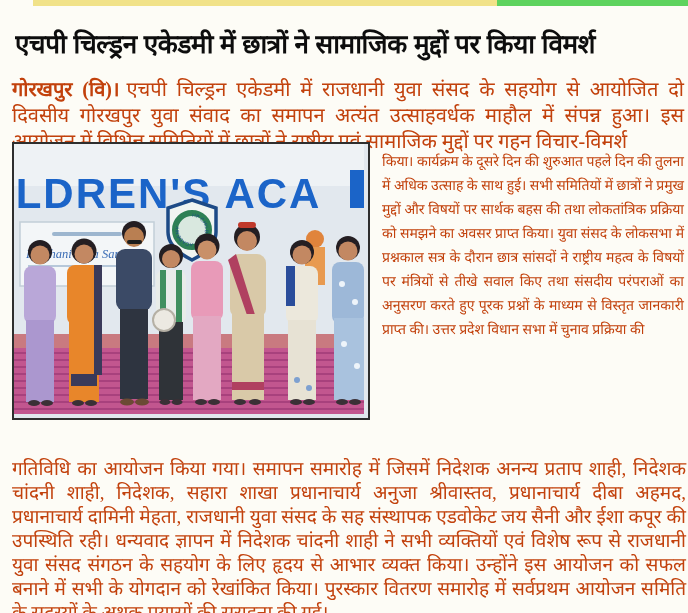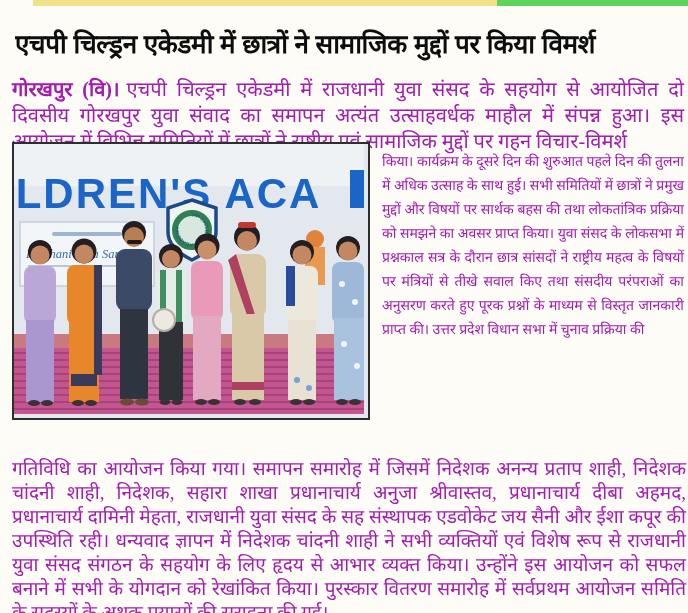--- a/index.html
+++ b/index.html
@@ -20,21 +20,21 @@
   .headline{
     position:absolute;left:15px;top:9px;width:668px;
     font-family:"Liberation Sans","DejaVu Sans",sans-serif;
     font-weight:bold;font-size:26px;line-height:1.45;
     letter-spacing:-0.3px;white-space:nowrap;overflow:hidden;
     color:#0d0d0d;
   }
   .para{
     position:absolute;
     text-align:justify;
-    color:#a21caf;
+    color:#c2410c;
   }
   .para-intro{left:12px;top:56px;width:672px;font-size:20px;line-height:26px;}
   .para-intro b{margin-right:7px;}
   .para-beside{left:382px;top:136px;width:302px;font-size:14px;line-height:24px;}
   .para-bottom{left:12px;top:438px;width:674px;font-size:19px;line-height:24px;}
   figure.photo{
     position:absolute;left:12px;top:142px;width:354px;height:274px;
     margin:0;border:2px solid #2e2e2e;background:#e2e8ee;
   }
   figure.photo svg{display:block;}

